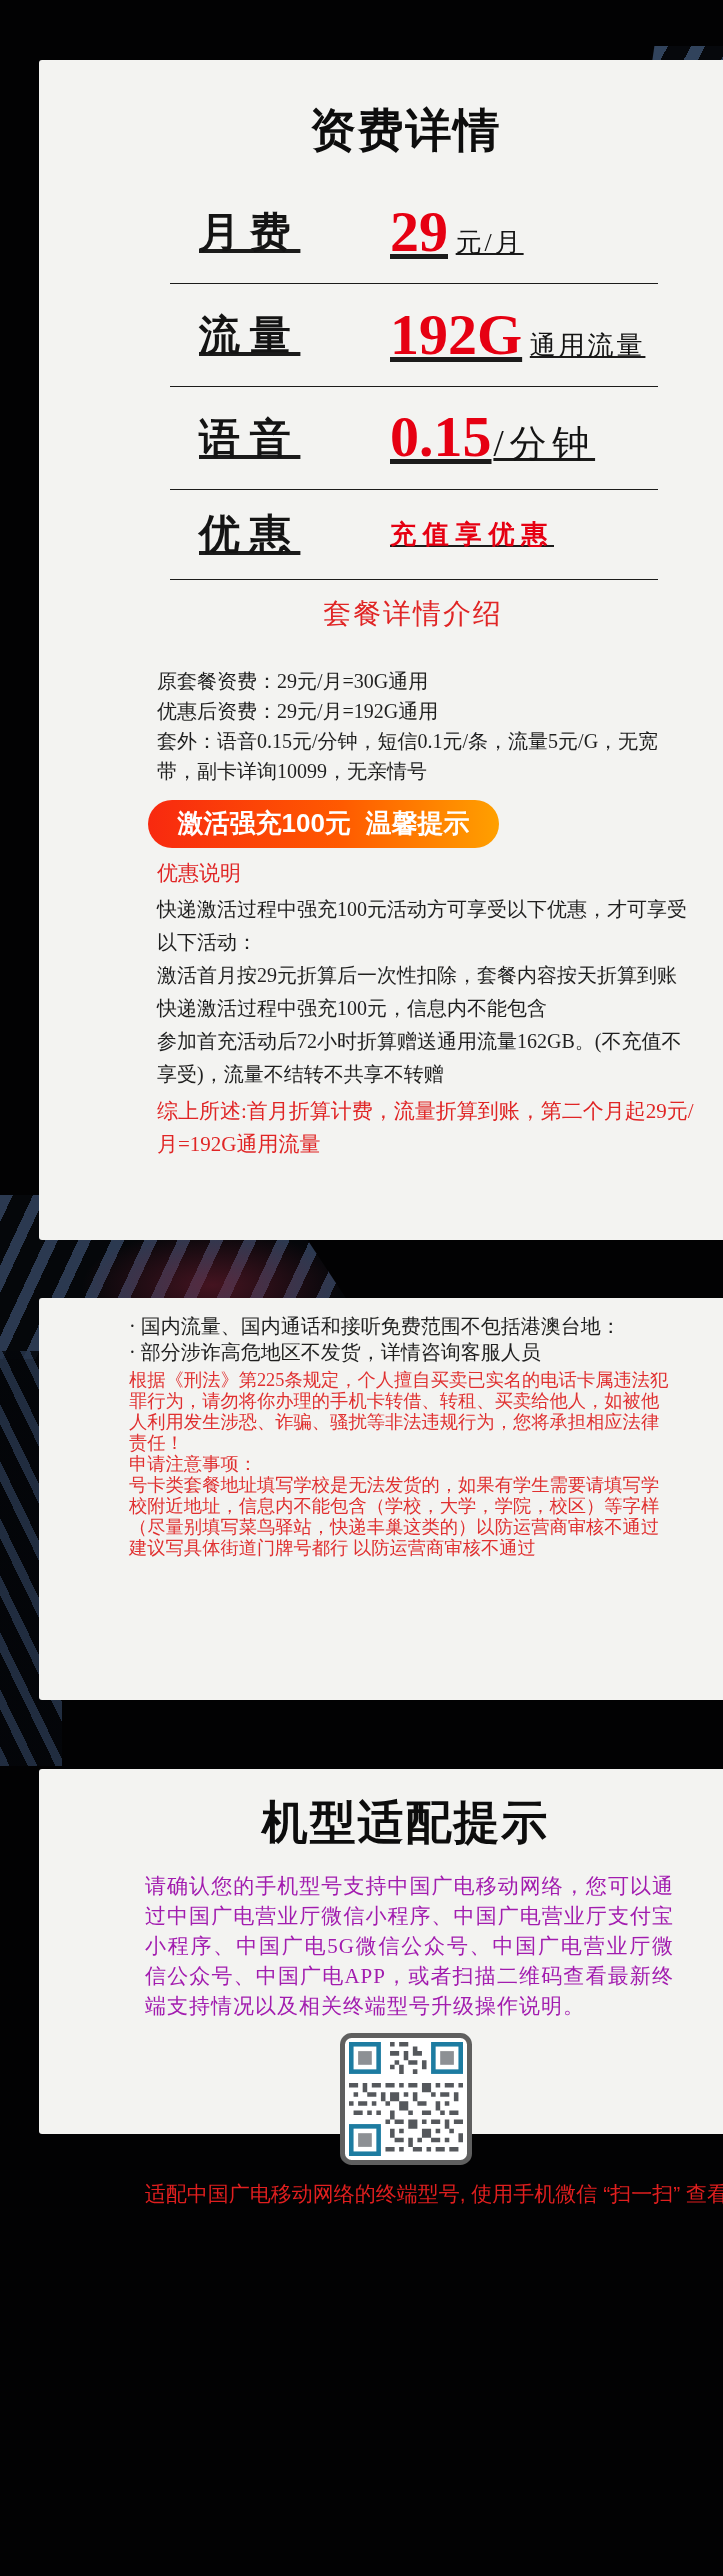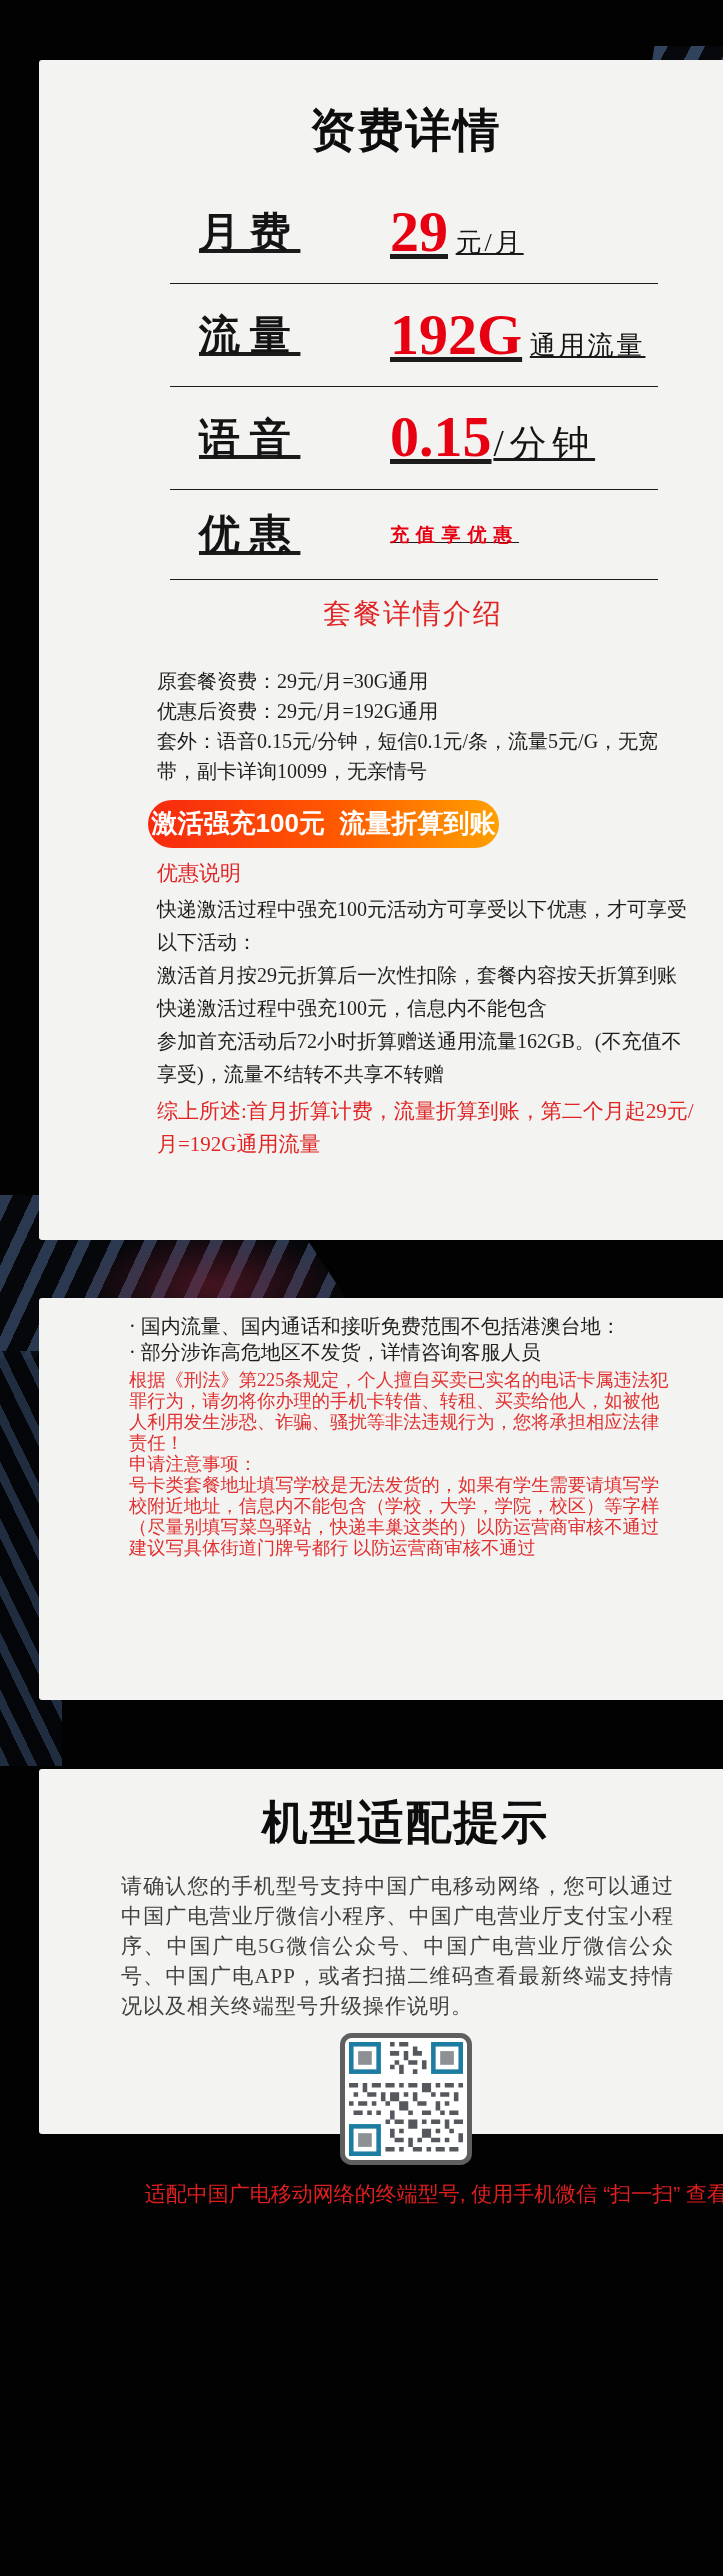--- a/index.html
+++ b/index.html
@@ -42,36 +42,36 @@
   
   .fee-table{margin:23px 70px 0 87px;}
   .fee-row{display:flex;align-items:center;height:102px;border-bottom:1.9px solid #1b1b1b;
            padding-left:29px;text-decoration:underline;}
   .fee-row:nth-child(4){height:89px;}
   .fee-label{width:145px;font-size:41px;font-weight:700;letter-spacing:9.7px;color:#141414;}
   .fee-value-wrap{display:flex;align-items:baseline;margin-left:46px;}
   .fee-value{color:#e60012;font-weight:700;font-size:58px;line-height:58px;}
   .fee-unit{font-size:26px;color:#141414;letter-spacing:2.9px;margin-left:7.7px;}
   .fee-row:nth-child(3) .fee-unit{font-size:37px;letter-spacing:5.8px;margin-left:1.9px;}
-  .fee-row:nth-child(4) .fee-value{font-size:19px;letter-spacing:6.8px;line-height:33px;}
+  .fee-row:nth-child(4) .fee-value{font-size:26px;letter-spacing:6.8px;line-height:33px;}
   .section-link{margin-top:15.4px;text-align:center;font-size:28px;color:#e02525;letter-spacing:1.9px;margin-left:15px;}
   .details{margin:33px 48px 0 74px;font-size:20px;line-height:30px;color:#1f1f1f;}
   .activate-btn{margin:13.5px 0 0 65px;width:351px;height:48px;border-radius:25px;border:none;
     background:linear-gradient(90deg,#f8290f 0%,#ff5a00 55%,#ffa000 100%);
     color:#fff;font-family:"Liberation Sans",sans-serif;font-weight:bold;font-size:26px;
     display:flex;align-items:center;justify-content:center;white-space:pre;cursor:pointer;}
   .promo-heading{margin:11.6px 0 0 74px;font-size:21px;color:#e02525;}
   .promo-lines{margin:5.8px 27px 0 74px;font-size:20px;line-height:33px;color:#1f1f1f;}
   .promo-summary{margin:3.9px 27px 0 74px;font-size:21px;line-height:33px;color:#e02525;}
   
   .bullets{margin:15.4px 19.3px 0 46px;font-size:20px;line-height:26px;color:#1f1f1f;}
   .bullet::before{content:"· ";}
   .legal{margin:4.8px 53px 0 46px;font-size:18.3px;line-height:21px;color:#e03030;}
   
-  .device-body{margin:21px 54px 0 38px;font-size:21px;line-height:30px;color:#404040;
+  .device-body{margin:21px 54px 0 62px;font-size:21px;line-height:30px;color:#a21caf;
                text-align:justify;letter-spacing:1px;}
   .qr-wrap{margin:11.6px auto 0 auto;width:120px;height:120px;background:#fff;border:5.8px solid #5f5f5f;
            border-radius:11.6px;padding:1px;display:flex;align-items:center;justify-content:center;}
   .qr-wrap svg{width:114px;height:114px;}
   .qr-caption{margin-top:15.4px;text-align:right;font-family:"Liberation Sans",sans-serif;
               font-size:21px;color:#e01f1f;}
 </style>
 </head>
 <body>
 
@@ -118,21 +118,21 @@
     </div>
 
     <div class="section-link">套餐详情介绍</div>
 
     <div class="details">
       <div>原套餐资费：29元/月=30G通用</div>
       <div>优惠后资费：29元/月=192G通用</div>
       <div>套外：语音0.15元/分钟，短信0.1元/条，流量5元/G，无宽带，副卡详询10099，无亲情号</div>
     </div>
 
-    <button class="activate-btn">激活强充100元  流量折算到账</button>
+    <button class="activate-btn">激活强充100元  温馨提示</button>
 
     <div class="promo-heading">优惠说明</div>
 
     <div class="promo-lines">
       <div>快递激活过程中强充100元活动方可享受以下优惠，才可享受以下活动：</div>
       <div>激活首月按29元折算后一次性扣除，套餐内容按天折算到账</div>
       <div>快递激活过程中强充100元，信息内不能包含</div>
       <div>参加首充活动后72小时折算赠送通用流量162GB。(不充值不享受)，流量不结转不共享不转赠</div>
     </div>
 

